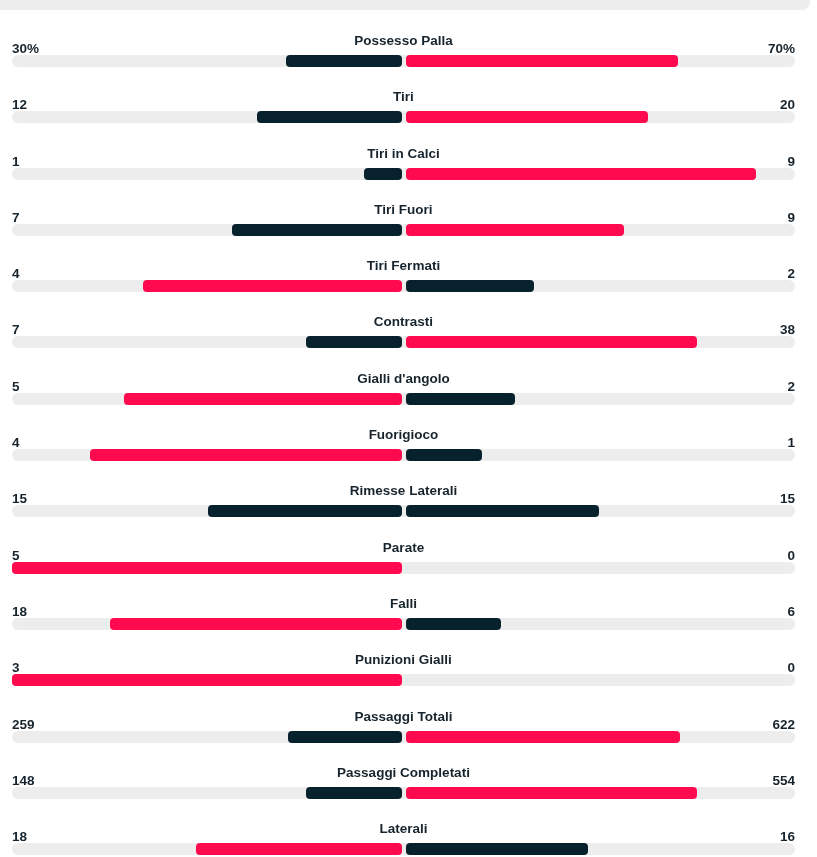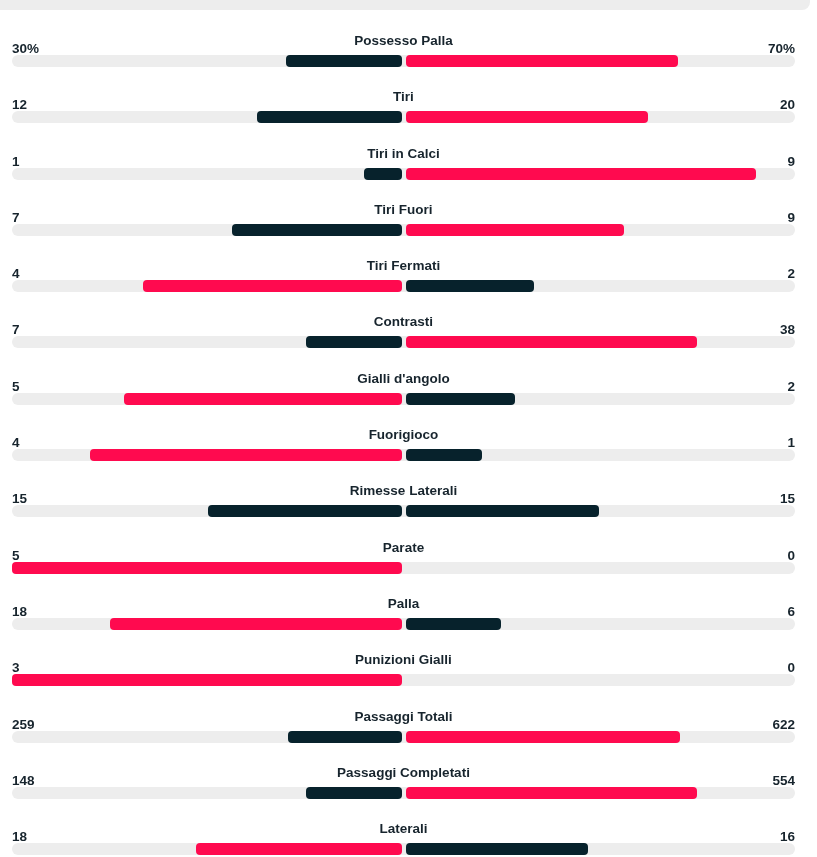--- a/index.html
+++ b/index.html
@@ -185,21 +185,21 @@
       <span class="val right">0</span>
     </div>
     <div class="track">
       <div class="bar bar-left" style="width: calc(50% - 2px); background: rgb(255, 10, 79);"></div>
 
     </div>
   </div>
 
   <div class="stat-row">
     <div class="row-header">
-      <span class="stat-label">Palla</span>
+      <span class="stat-label">Falli</span>
       <span class="val left">18</span>
       <span class="val right">6</span>
     </div>
     <div class="track">
       <div class="bar bar-left" style="width: calc(37.5% - 2px); background: rgb(255, 10, 79);"></div>
       <div class="bar bar-right" style="width: calc(12.5% - 2px); background: rgb(7, 34, 44);"></div>
     </div>
   </div>
 
   <div class="stat-row">

